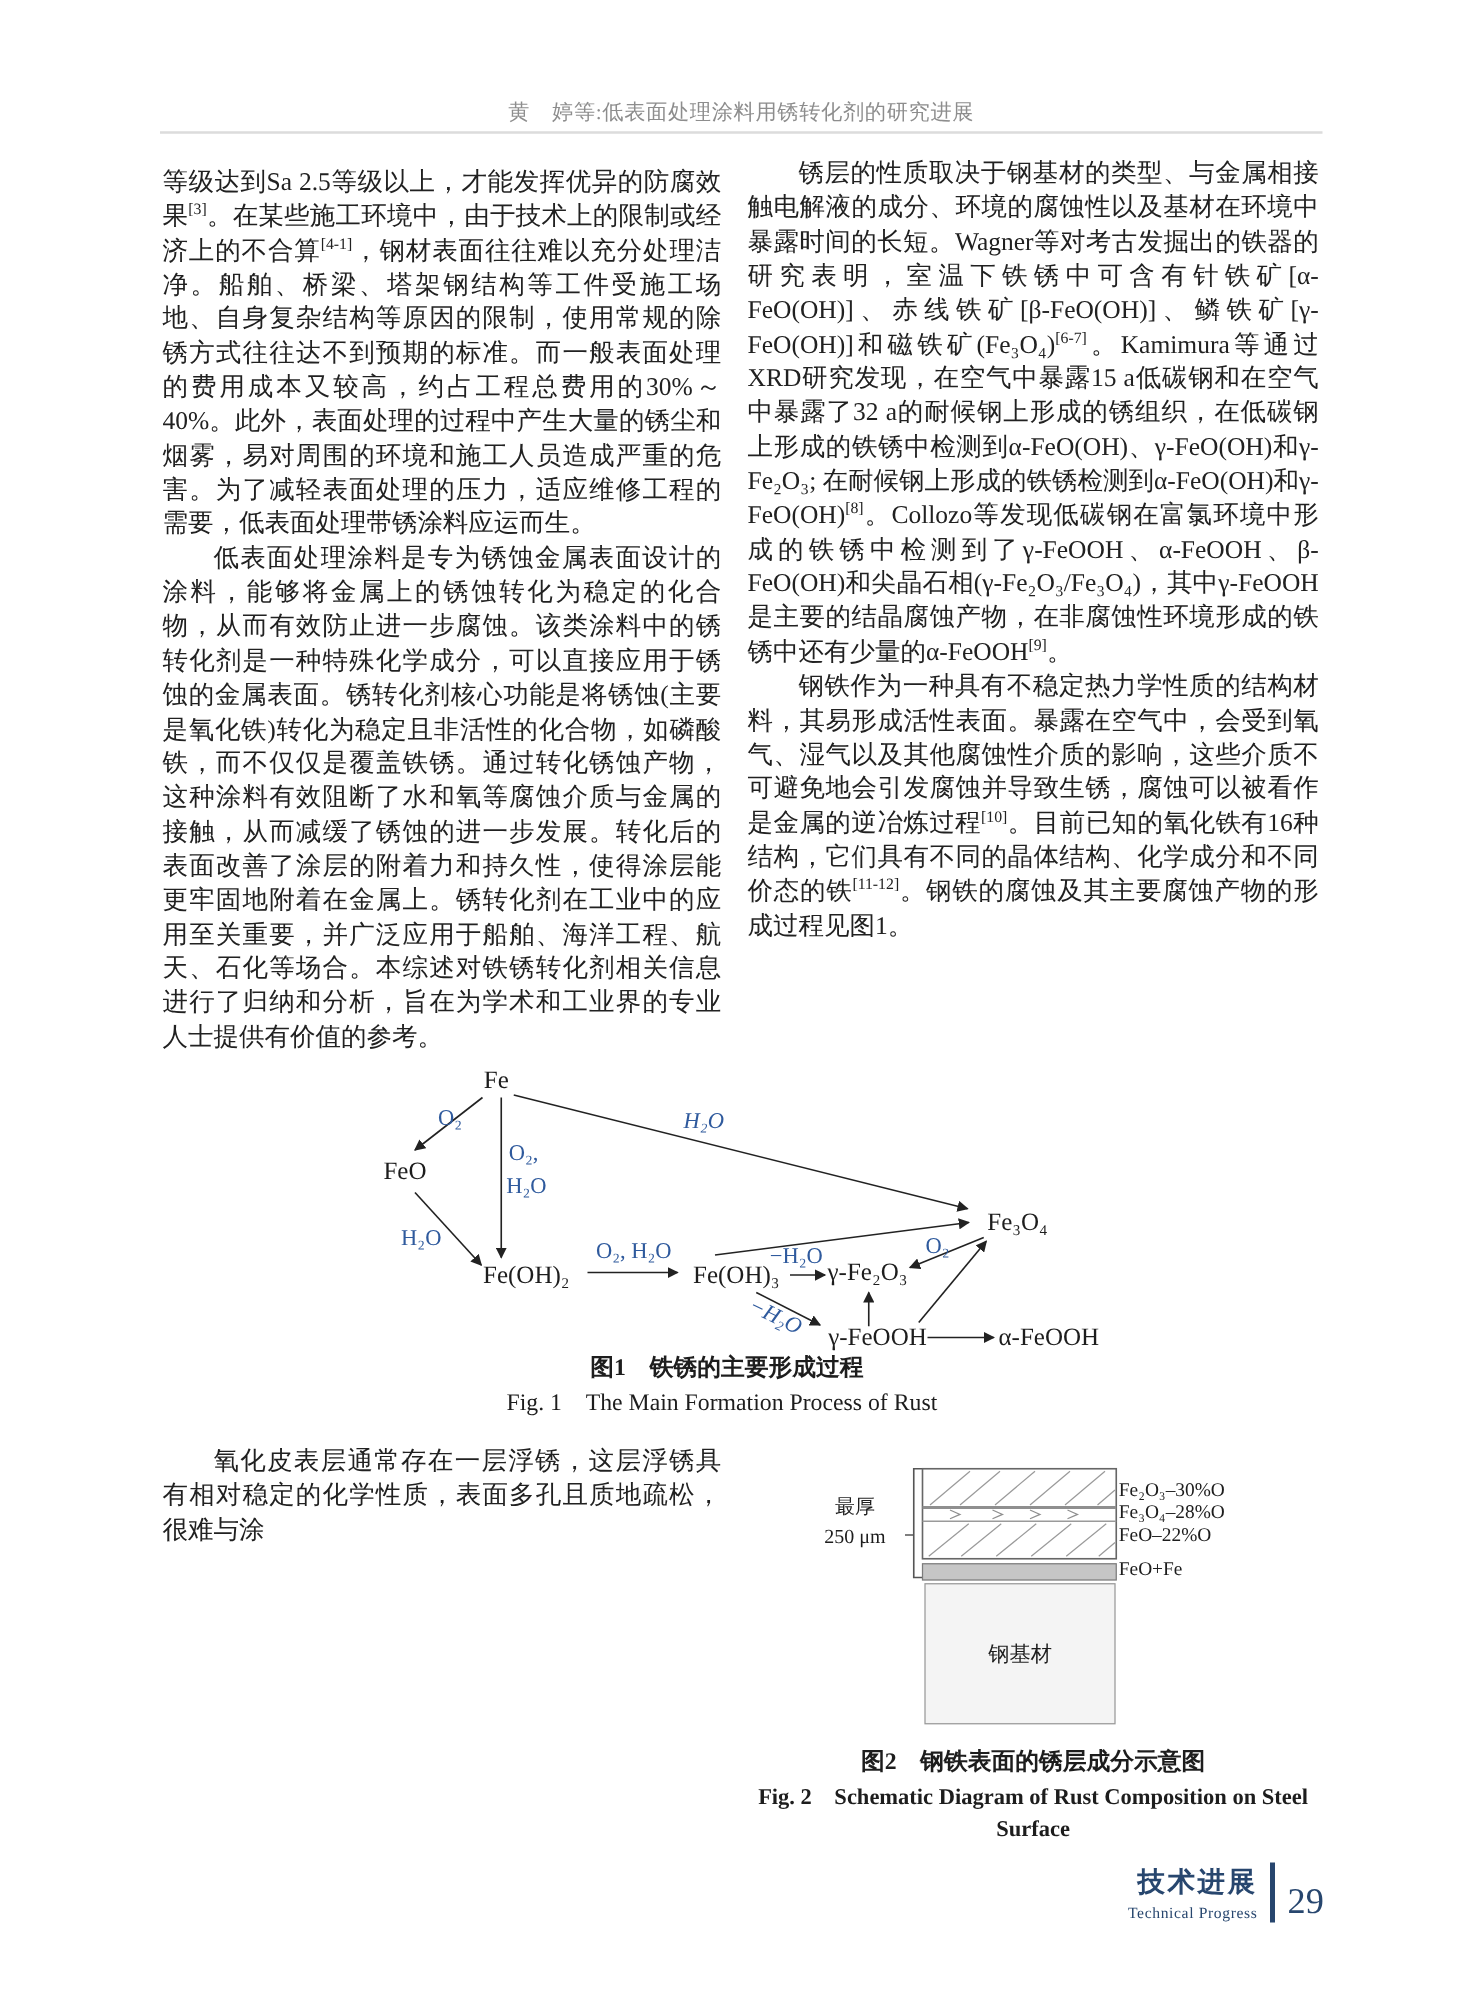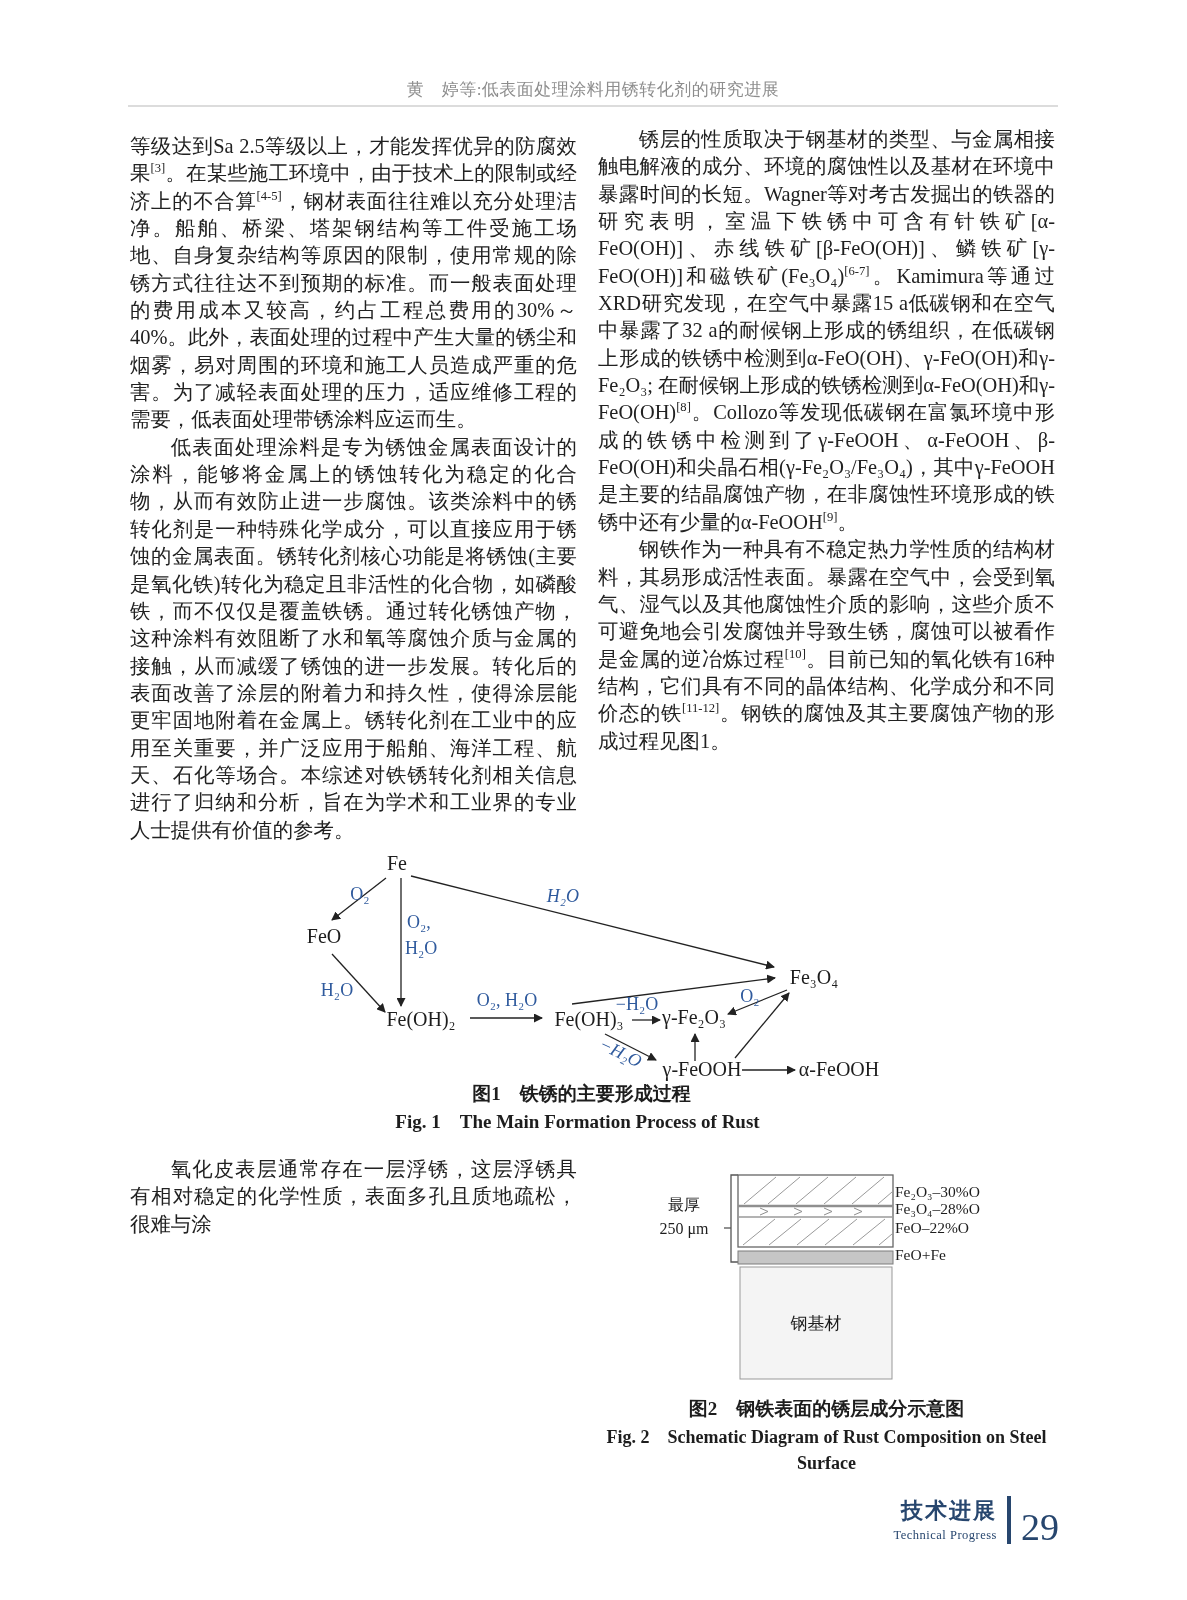--- a/index.html
+++ b/index.html
@@ -35,21 +35,21 @@
     margin-bottom:9px; letter-spacing:0.5px;
   }
   .section-heading .sec-num { margin-right:16px; }
 
   
   .fig1 { position:absolute; left:130px; top:828px; width:895px; height:320px; }
   .fig1 svg { position:absolute; left:150px; top:0; }
   .fig1 .cap-cn { position:absolute; top:253px; left:4px; width:100%; text-align:center;
                   font-weight:bold; font-size:19px; white-space:pre-wrap; }
   .fig1 .cap-en { position:absolute; top:281px; left:0; width:100%; text-align:center;
-                  font-weight:bold; font-size:19px; white-space:pre-wrap; }
+                  font-weight:normal; font-size:19px; white-space:pre-wrap; }
 
   
   .fig2 { position:absolute; left:598px; top:1150px; width:457px; height:340px; }
   .fig2 svg { position:absolute; left:0; top:0; }
   .fig2 .cap-cn { position:absolute; top:246px; left:0; width:100%; text-align:center;
                   font-weight:bold; font-size:19px; white-space:pre-wrap; }
   .fig2 .cap-en { position:absolute; top:274px; left:0; width:100%; text-align:center;
                   font-weight:bold; font-size:18px; line-height:26px; white-space:pre-wrap; }
 
   
@@ -61,32 +61,32 @@
   
   .footer {
     position:absolute; right:128px; top:1490px;
     display:flex; align-items:center; gap:10px; color:#27466e;
   }
   .footer .labels { text-align:right; }
   .footer .cn { font-family:"Liberation Sans","DejaVu Sans",sans-serif;
                 font-size:22px; font-weight:bold; letter-spacing:2px;margin-left:20px; }
   .footer .en { font-size:12.5px; margin-top:2px; letter-spacing:0.5px; }
   .footer .bar { width:4px; height:48px; background:#27466e; }
-  .footer .pagenum { font-size:38px;margin-top:15px; }
+  .footer .pagenum { font-size:29px;margin-top:15px; }
 </style>
 </head>
 <body>
 
 <div class="page">
 
   <div class="running-header">黄　婷等:低表面处理涂料用锈转化剂的研究进展</div>
   <div class="header-rule"></div>
 
   <section class="col left-top">
-    <p class="noindent">等级达到Sa 2.5等级以上，才能发挥优异的防腐效果<sup>[3]</sup>。在某些施工环境中，由于技术上的限制或经济上的不合算<sup>[4-5]</sup>，钢材表面往往难以充分处理洁净。船舶、桥梁、塔架钢结构等工件受施工场地、自身复杂结构等原因的限制，使用常规的除锈方式往往达不到预期的标准。而一般表面处理的费用成本又较高，约占工程总费用的30%～40%。此外，表面处理的过程中产生大量的锈尘和烟雾，易对周围的环境和施工人员造成严重的危害。为了减轻表面处理的压力，适应维修工程的需要，低表面处理带锈涂料应运而生。</p>
+    <p class="noindent">等级达到Sa 2.5等级以上，才能发挥优异的防腐效果<sup>[3]</sup>。在某些施工环境中，由于技术上的限制或经济上的不合算<sup>[4-1]</sup>，钢材表面往往难以充分处理洁净。船舶、桥梁、塔架钢结构等工件受施工场地、自身复杂结构等原因的限制，使用常规的除锈方式往往达不到预期的标准。而一般表面处理的费用成本又较高，约占工程总费用的30%～40%。此外，表面处理的过程中产生大量的锈尘和烟雾，易对周围的环境和施工人员造成严重的危害。为了减轻表面处理的压力，适应维修工程的需要，低表面处理带锈涂料应运而生。</p>
     <p>低表面处理涂料是专为锈蚀金属表面设计的涂料，能够将金属上的锈蚀转化为稳定的化合物，从而有效防止进一步腐蚀。该类涂料中的锈转化剂是一种特殊化学成分，可以直接应用于锈蚀的金属表面。锈转化剂核心功能是将锈蚀(主要是氧化铁)转化为稳定且非活性的化合物，如磷酸铁，而不仅仅是覆盖铁锈。通过转化锈蚀产物，这种涂料有效阻断了水和氧等腐蚀介质与金属的接触，从而减缓了锈蚀的进一步发展。转化后的表面改善了涂层的附着力和持久性，使得涂层能更牢固地附着在金属上。锈转化剂在工业中的应用至关重要，并广泛应用于船舶、海洋工程、航天、石化等场合。本综述对铁锈转化剂相关信息进行了归纳和分析，旨在为学术和工业界的专业人士提供有价值的参考。</p>
   </section>
 
   <section class="col right-top">
     <p>锈层的性质取决于钢基材的类型、与金属相接触电解液的成分、环境的腐蚀性以及基材在环境中暴露时间的长短。Wagner等对考古发掘出的铁器的研究表明，室温下铁锈中可含有针铁矿[α-FeO(OH)]、赤线铁矿[β-FeO(OH)]、鳞铁矿[γ-FeO(OH)]和磁铁矿(Fe₃O₄)<sup>[6-7]</sup>。Kamimura等通过XRD研究发现，在空气中暴露15 a低碳钢和在空气中暴露了32 a的耐候钢上形成的锈组织，在低碳钢上形成的铁锈中检测到α-FeO(OH)、γ-FeO(OH)和γ-Fe₂O₃; 在耐候钢上形成的铁锈检测到α-FeO(OH)和γ-FeO(OH)<sup>[8]</sup>。Collozo等发现低碳钢在富氯环境中形成的铁锈中检测到了γ-FeOOH、α-FeOOH、β-FeO(OH)和尖晶石相(γ-Fe₂O₃/Fe₃O₄)，其中γ-FeOOH是主要的结晶腐蚀产物，在非腐蚀性环境形成的铁锈中还有少量的α-FeOOH<sup>[9]</sup>。</p>
     <p>钢铁作为一种具有不稳定热力学性质的结构材料，其易形成活性表面。暴露在空气中，会受到氧气、湿气以及其他腐蚀性介质的影响，这些介质不可避免地会引发腐蚀并导致生锈，腐蚀可以被看作是金属的逆冶炼过程<sup>[10]</sup>。目前已知的氧化铁有16种结构，它们具有不同的晶体结构、化学成分和不同价态的铁<sup>[11-12]</sup>。钢铁的腐蚀及其主要腐蚀产物的形成过程见图1。</p>
   </section>
 
   <figure class="fig1">
     <svg width="640" height="258" viewBox="0 0 640 258">

